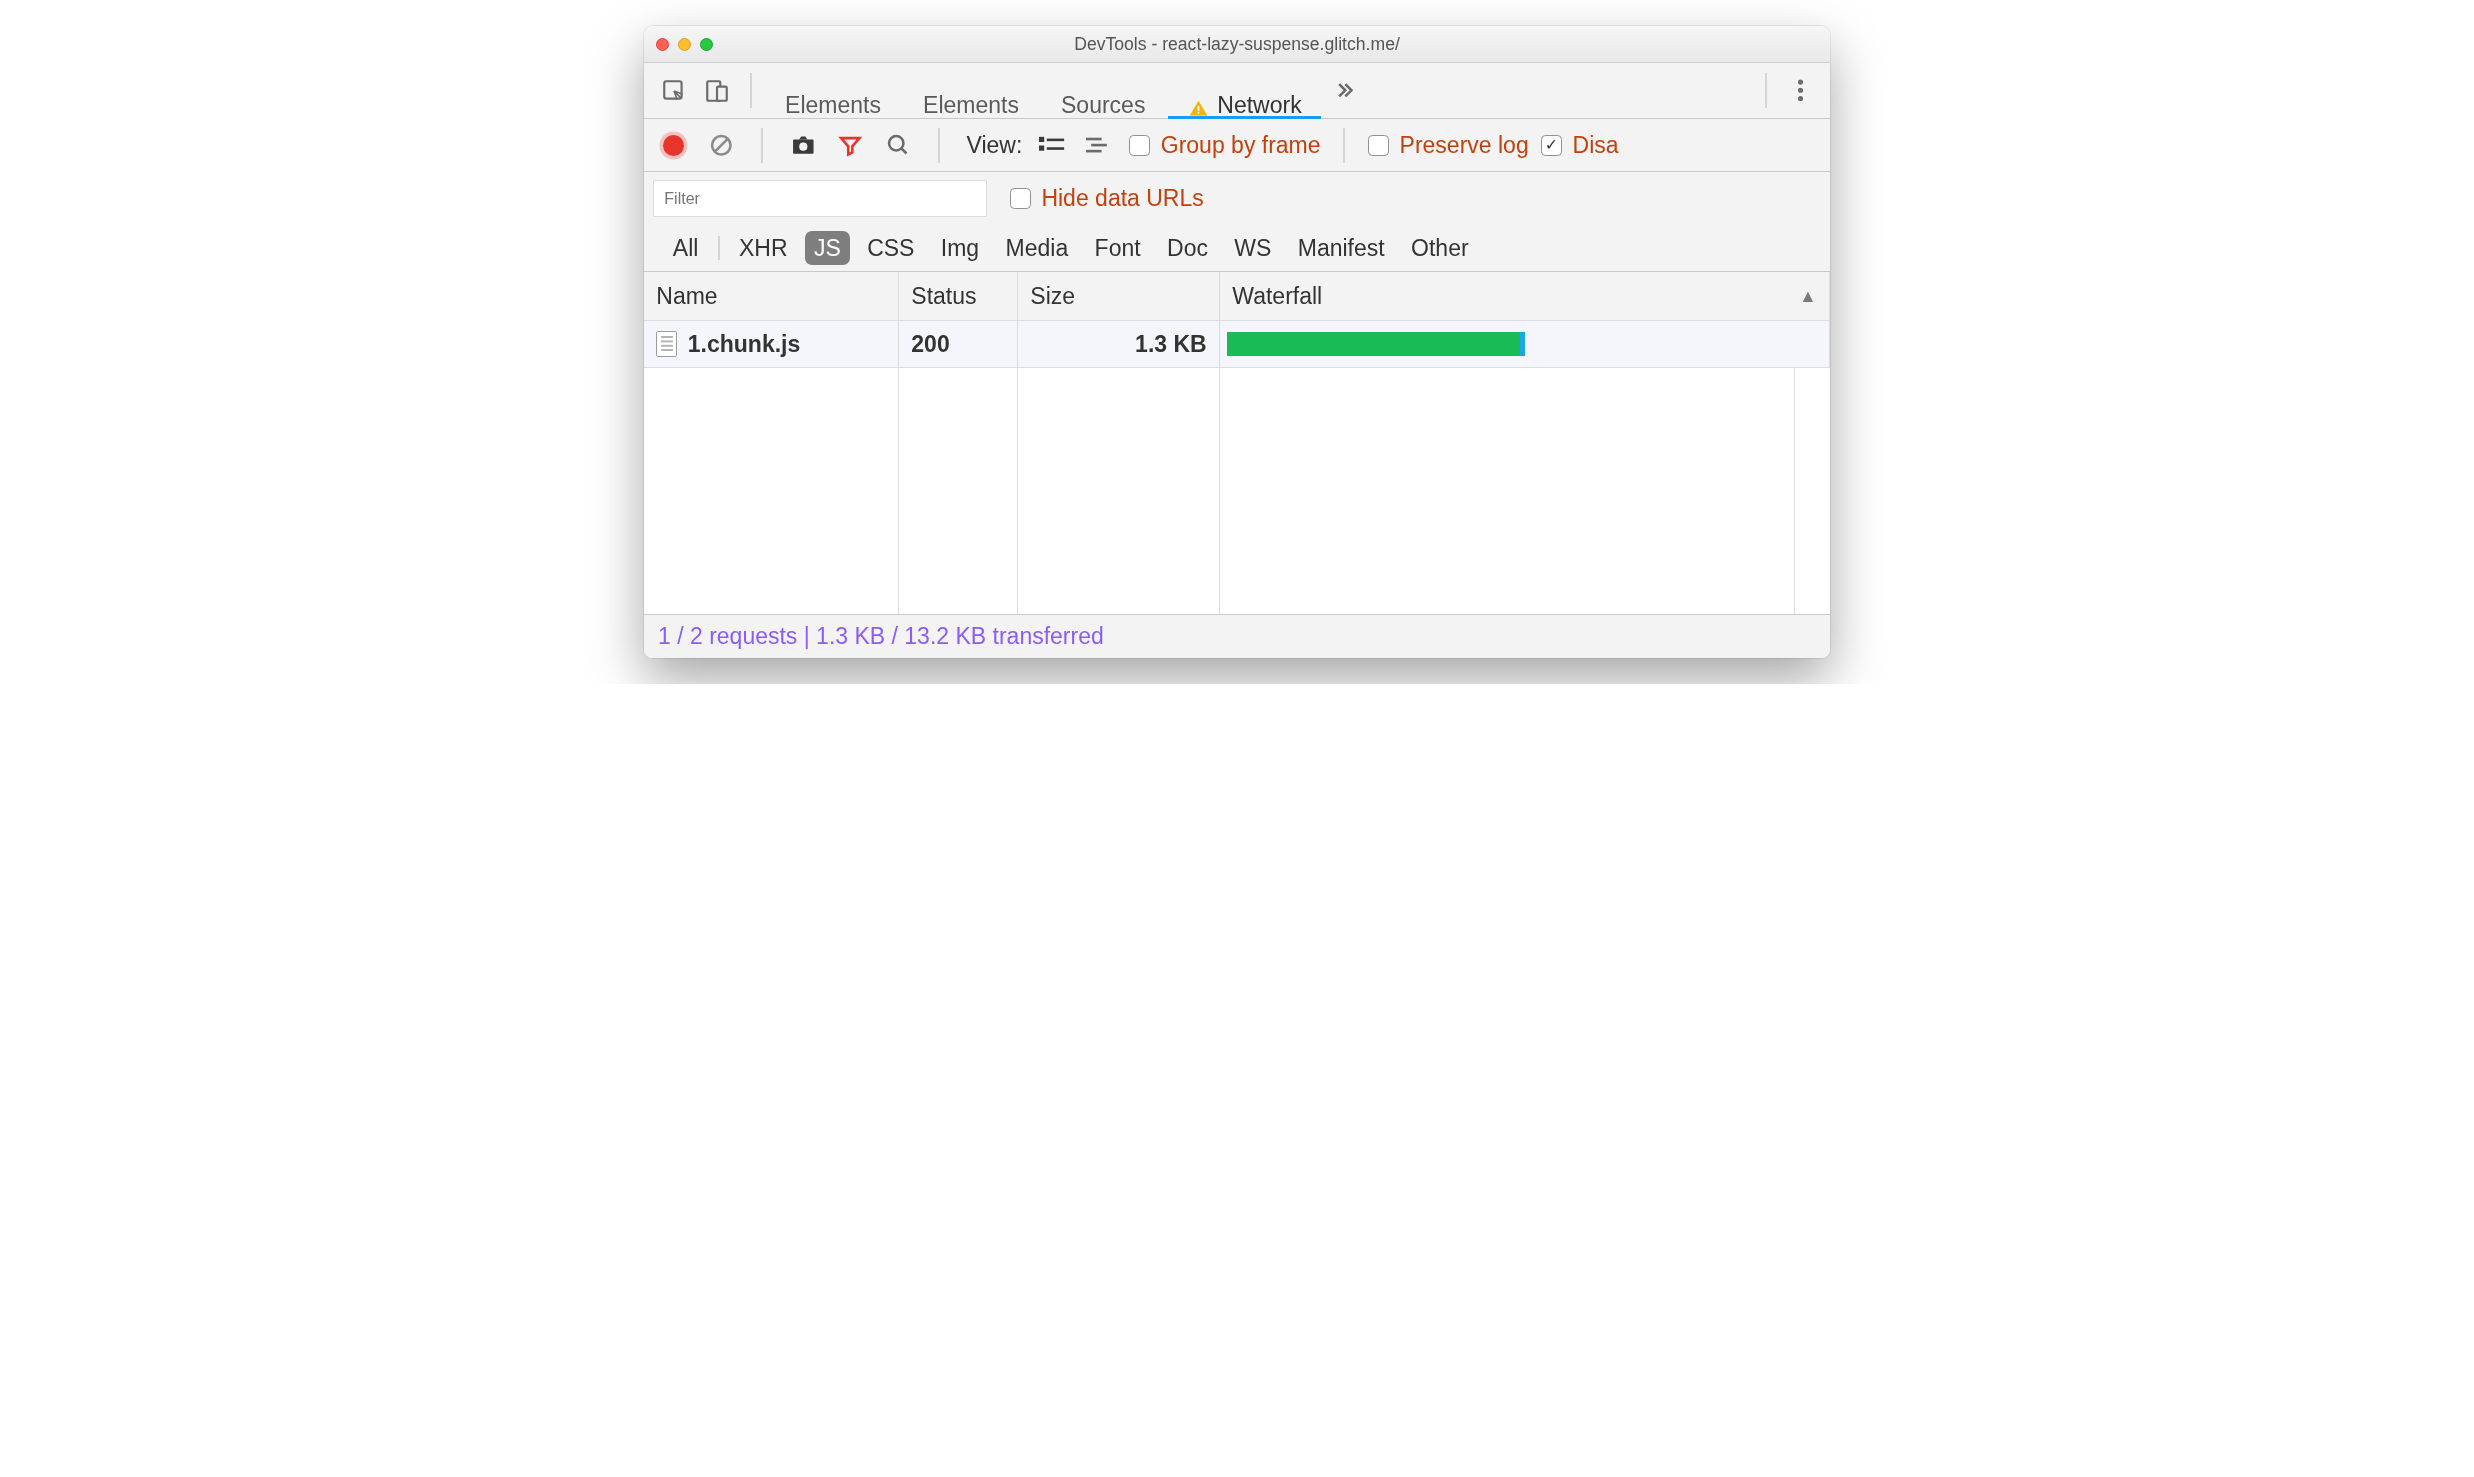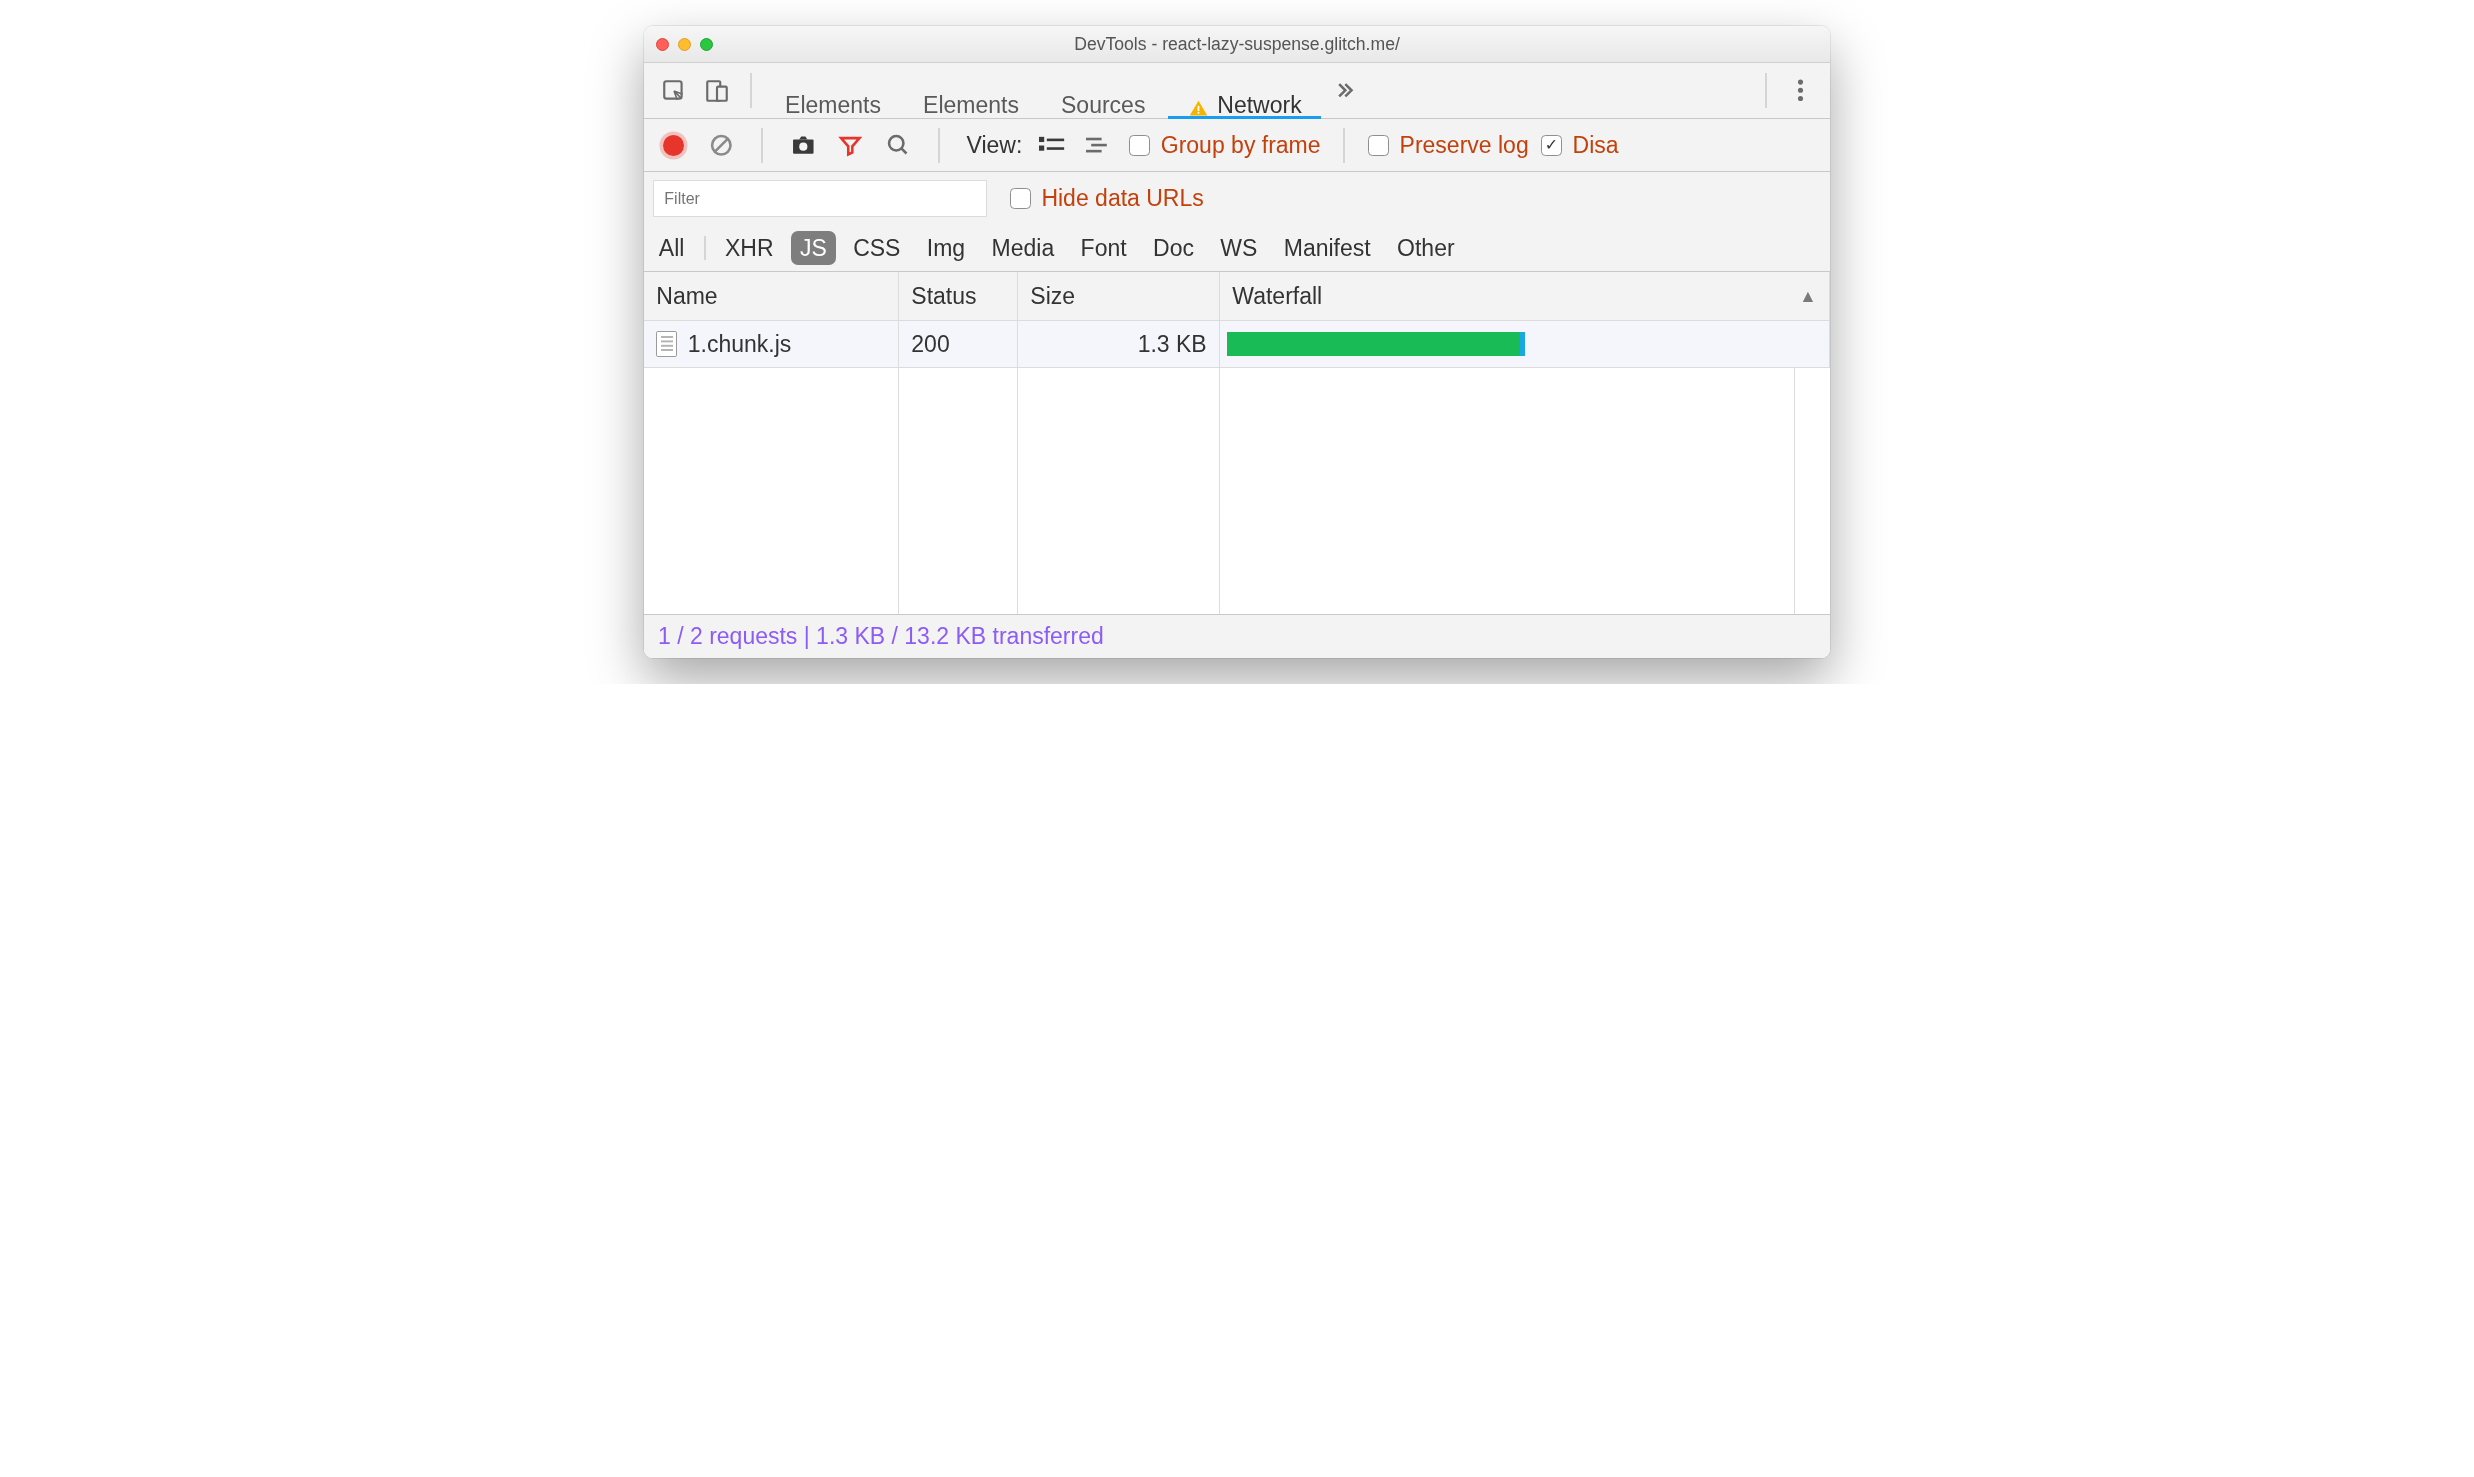--- a/index.html
+++ b/index.html
@@ -68,32 +68,32 @@
   .opt{display:flex;align-items:center;gap:5.3px;color:#c2410c;cursor:pointer;white-space:nowrap;}
   
   .filter-row{
     display:flex;align-items:center;height:53px;background:#f3f3f3;padding:0 8.8px;gap:23px;
   }
   .filter-input{
     width:334px;height:37px;background:#fff;border:0.9px solid #dcdcdc;padding:0 10.5px;font-size:16px;color:#999;
   }
   
   .type-row{
-    display:flex;align-items:center;height:47px;background:#f3f3f3;border-bottom:1.8px solid #c8c8c8;padding:0 6px;gap:8.8px;
+    display:flex;align-items:center;height:47px;background:#f3f3f3;border-bottom:1.8px solid #c8c8c8;padding:0 20px;gap:8.8px;
   }
   .type-chip{
     padding:3.5px 8.8px;border-radius:7px;color:#333;cursor:pointer;font-size:23px;
   }
   .type-chip.selected{background:#7e7e7e;color:#fff;}
   .type-sep{width:1.8px;height:24.6px;background:#d5d5d5;margin:0 1.8px;}
   
   .grid{display:grid;grid-template-columns:255px 119px 202px 1fr;}
   .th,.td{
     border-right:0.9px solid #dcdcdc;border-bottom:0.9px solid #dcdcdc;
-    padding:8.8px 12.3px;display:flex;align-items:center;
+    padding:8.8px 12.3px;display:flex;align-items:center;font-weight:bold;
   }
   .th{background:#f3f3f3;color:#333;font-weight:400;height:49px;position:relative;}
   .th:last-child{justify-content:space-between;}
   .sort-arrow{color:#7a7a7a;font-size:17.6px;}
   .td{background:#f4f6fb;height:47px;}
   .td.right{justify-content:flex-end;}
   .file-icon{
     width:21px;height:26px;border:1.8px solid #9b9b9b;border-radius:1.8px;margin-right:10.5px;position:relative;background:#fff;flex:none;
   }
   .file-icon::before{content:"";position:absolute;left:3.5px;right:3.5px;top:4.4px;height:1.8px;background:#b5b5b5;box-shadow:0 4.4px 0 #b5b5b5,0 8.8px 0 #b5b5b5,0 13px 0 #b5b5b5;}

